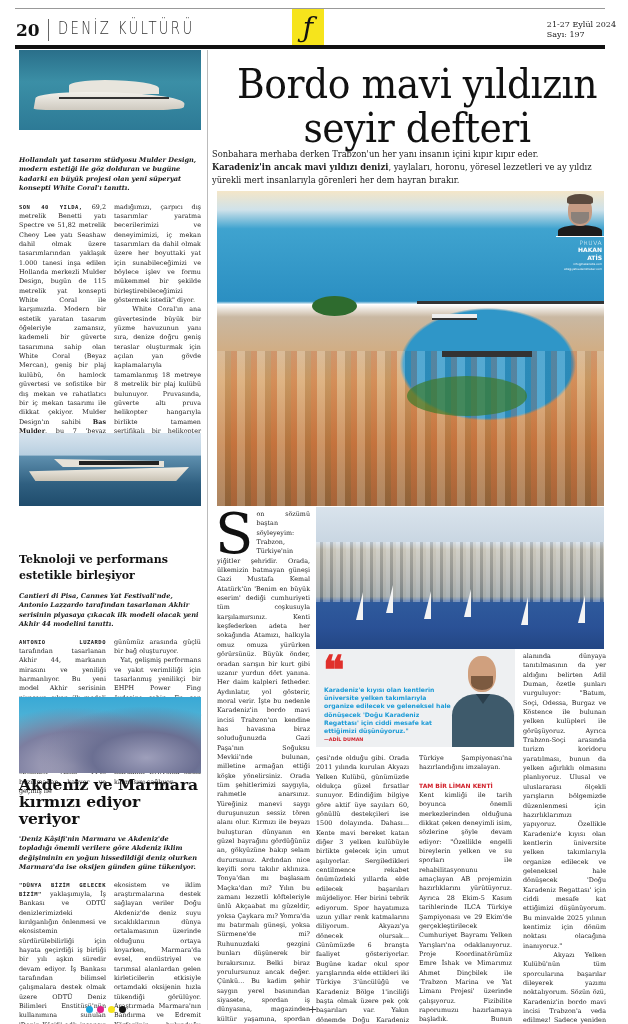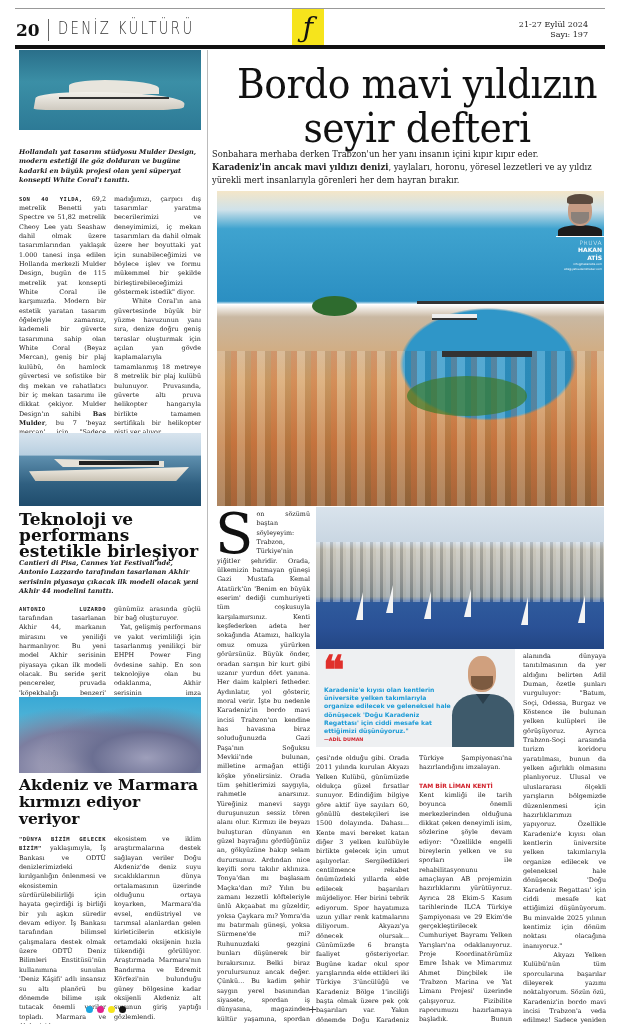--- a/index.html
+++ b/index.html
@@ -5,21 +5,21 @@
   * { box-sizing: border-box; margin: 0; padding: 0; }
   html, body { width: 628px; height: 1024px; background: #fff; overflow: hidden; }
   body { position: relative; font-family: "DejaVu Serif", serif; color: #222; }
 
   
   .top-rule { position: absolute; left: 15px; top: 8px; width: 590px; height: 1px; background: #999; }
   .hdr-pagenum { position: absolute; left: 16px; top: 20px; font-family: "DejaVu Serif", serif; font-weight: bold; font-size: 17px; color: #111; }
   .hdr-sep { position: absolute; left: 48px; top: 19px; width: 1px; height: 22px; background: #666; }
   .hdr-section { position: absolute; left: 58px; top: 18px; font-family: "DejaVu Sans", sans-serif; font-size: 17px; letter-spacing: 3px; font-weight: 300; color: #333; transform: scaleX(0.78); transform-origin: left center; }
   .hdr-logo { position: absolute; left: 292px; top: 9px; width: 32px; height: 36px; background: #f6e41c; display: flex; align-items: center; justify-content: center; font-family: "DejaVu Serif", serif; font-style: italic; font-size: 28px; color: #111; }
-  .hdr-date { position: absolute; right: 40px; top: 20px; text-align: right; font-size: 8px; line-height: 10px; color: #222; }
+  .hdr-date { position: absolute; right: 12px; top: 20px; font-size: 8px; line-height: 10px; color: #222; }
   .hdr-thick { position: absolute; left: 15px; top: 45px; width: 590px; height: 4px; background: #111; }
 
   
   .col-divider { position: absolute; left: 207px; top: 50px; width: 1px; height: 960px; background: #bbb; }
 
   
   .left { position: absolute; left: 19px; width: 182px; }
   .img { position: absolute; overflow: hidden; }
   .yacht1 { left: 19px; top: 50px; width: 182px; height: 80px;
     background: linear-gradient(180deg,#2a6f8a 0%,#3b8fa6 40%,#2d7a96 100%); }
@@ -123,52 +123,53 @@
 </div>
 <div class="hdr-thick"></div>
 <div class="col-divider"></div>
 
 <div class="img yacht1">
   <div class="deck"></div>
   <div class="hull"></div>
   <div class="stripe"></div>
 </div>
 <div class="left" style="top:132px;">
-  <div class="lead-it" style="margin-top:16px;">Hollandalı yat tasarım stüdyosu Mulder Design, modern estetiği ile göz dolduran ve bugüne kadarki en büyük projesi olan yeni süperyat konsepti White Coral'ı tanıttı.</div>
+  <div class="lead-it" style="margin-top:24px;">Hollandalı yat tasarım stüdyosu Mulder Design, modern estetiği ile göz dolduran ve bugüne kadarki en büyük projesi olan yeni süperyat konsepti White Coral'ı tanıttı.</div>
   <div class="body-cols" style="margin-top:9px;">
     <div class="c">
       <span class="kicker">SON 40 YILDA,</span><span> 69,2 metrelik Benetti yatı Spectre ve 51,82 metrelik Cheoy Lee yatı Seashaw dahil olmak üzere tasarımlarından yaklaşık 1.000 tanesi inşa edilen Hollanda merkezli Mulder Design, bugün de 115 metrelik yat konsepti White Coral ile karşımızda. Modern bir estetik yaratan tasarım öğeleriyle zamansız, kademeli bir güverte tasarımına sahip olan White Coral (Beyaz Mercan), geniş bir plaj kulübü, ön hamlock güvertesi ve sofistike bir dış mekan ve rahatlatıcı bir iç mekan tasarımı ile dikkat çekiyor. Mulder Design'ın sahibi </span><span class="b">Bas Mulder</span><span>, bu 7 'beyaz mercan' için </span><span class="it">"Sadece teknik tasarımcılar ol-</span>
     </div>
     <div class="c">
       <span class="it">madığımızı, çarpıcı dış tasarımlar yaratma becerilerimizi ve deneyimimizi, iç mekan tasarımları da dahil olmak üzere her boyuttaki yat için sunabileceğimizi ve böylece işlev ve formu mükemmel bir şekilde birleştirebileceğimizi göstermek istedik"</span><span> diyor.</span><br>&nbsp;&nbsp;&nbsp;<span>White Coral'ın ana güvertesinde büyük bir yüzme havuzunun yanı sıra, denize doğru geniş teraslar oluşturmak için açılan yan gövde kaplamalarıyla tamamlanmış 18 metreye 8 metrelik bir plaj kulübü bulunuyor. Pruvasında, güverte altı pruva helikopter hangarıyla birlikte tamamen sertifikalı bir helikopter pisti yer alıyor.</span>
     </div>
   </div>
 </div>
 
 <div class="img yacht2">
   <div class="deck"></div>
   <div class="glass"></div>
   <div class="hull"></div>
 </div>
 <div class="left" style="top:511px;">
-  <div class="title-bold" style="font-size:17px;line-height:16px;">Teknoloji ve performans estetikle birleşiyor</div>
-  <div class="lead-it" style="">Cantieri di Pisa, Cannes Yat Festivali'nde, Antonio Lazzardo tarafından tasarlanan Akhir serisinin piyasaya çıkacak ilk modeli olacak yeni Akhir 44 modelini tanıttı.</div>
+  <div class="title-bold" style="font-size:11px;line-height:16px;margin-top:41px;">Teknoloji ve performans estetikle birleşiyor</div>
+  <div class="lead-it" style="margin-top:8px;">Cantieri di Pisa, Cannes Yat Festivali'nde, Antonio Lazzardo tarafından tasarlanan Akhir serisinin piyasaya çıkacak ilk modeli olacak yeni Akhir 44 modelini tanıttı.</div>
   <div class="body-cols" style="margin-top:8px;">
     <div class="c">
       <span class="kicker">ANTONIO LUZARDO</span><span> tarafından tasarlanan Akhir 44, markanın mirasını ve yeniliği harmanlıyor. Bu yeni model Akhir serisinin piyasaya çıkan ilk modeli olacak. Bu seride şerit pencereler, pruvada 'köpekbalığı benzeri' dekorasyon ve yatay ızgaralı hava girişleri gibi tanınabilir unsurlar yer alıyor. Bu ayırt edici özellikler Akhir 44'te bozulmadan kalıyor ve geçmiş ile</span>
     </div>
     <div class="c">
       <span>günümüz arasında güçlü bir bağ oluşturuyor.</span><br>&nbsp;&nbsp;&nbsp;<span>Yat, gelişmiş performans ve yakıt verimliliği için tasarlanmış yenilikçi bir EHPH Power Fing övdesine sahip. En son teknolojiye olan bu odaklanma, Akhir serisinin imza niteliğindeki estetik özelliklerinin korunmasıyla birleştiğinde, modelin markanın DNA'sına sadık kalmasını sağlıyor.</span>
     </div>
   </div>
 </div>
 
 <div class="img coral"></div>
 <div class="left" style="top:776px;">
   <div class="title-bold" style="font-size:15.5px;line-height:17px;font-weight:900;">Akdeniz ve Marmara kırmızı ediyor veriyor</div>
+  <div class="lead-it" style="margin-top:8px;">'Deniz Kâşifi'nin Marmara ve Akdeniz'de topladığı önemli verilere göre Akdeniz iklim değişiminin en yoğun hissedildiği deniz olurken Marmara'da ise oksijen günden güne tükeniyor.</div>
   <div class="body-cols" style="margin-top:8px;">
     <div class="c">
       <span class="kicker">"DÜNYA BİZİM GELECEK BİZİM"</span><span> yaklaşımıyla, İş Bankası ve ODTÜ denizlerimizdeki kırılganlığın önlenmesi ve ekosistemin sürdürülebilirliği için hayata geçirdiği iş birliği bir yılı aşkın süredir devam ediyor. İş Bankası tarafından bilimsel çalışmalara destek olmak üzere ODTÜ Deniz Bilimleri Enstitüsü'nün kullanımına sunulan 'Deniz Kâşifi' adlı insansız su altı planörü bu dönemde bilime ışık tutacak önemli veriler topladı. Marmara ve Akdeniz'de</span>
     </div>
     <div class="c">
       <span>ekosistem ve iklim araştırmalarına destek sağlayan veriler Doğu Akdeniz'de deniz suyu sıcaklıklarının dünya ortalamasının üzerinde olduğunu ortaya koyarken, Marmara'da evsel, endüstriyel ve tarımsal alanlardan gelen kirleticilerin etkisiyle ortamdaki oksijenin hızla tükendiği görülüyor. Araştırmada Marmara'nın Bandırma ve Edremit Körfezi'nin bulunduğu güney bölgesine kadar oksijenli Akdeniz alt suyunun giriş yaptığı gözlemlendi.</span>
     </div>
   </div>
 </div>
 

